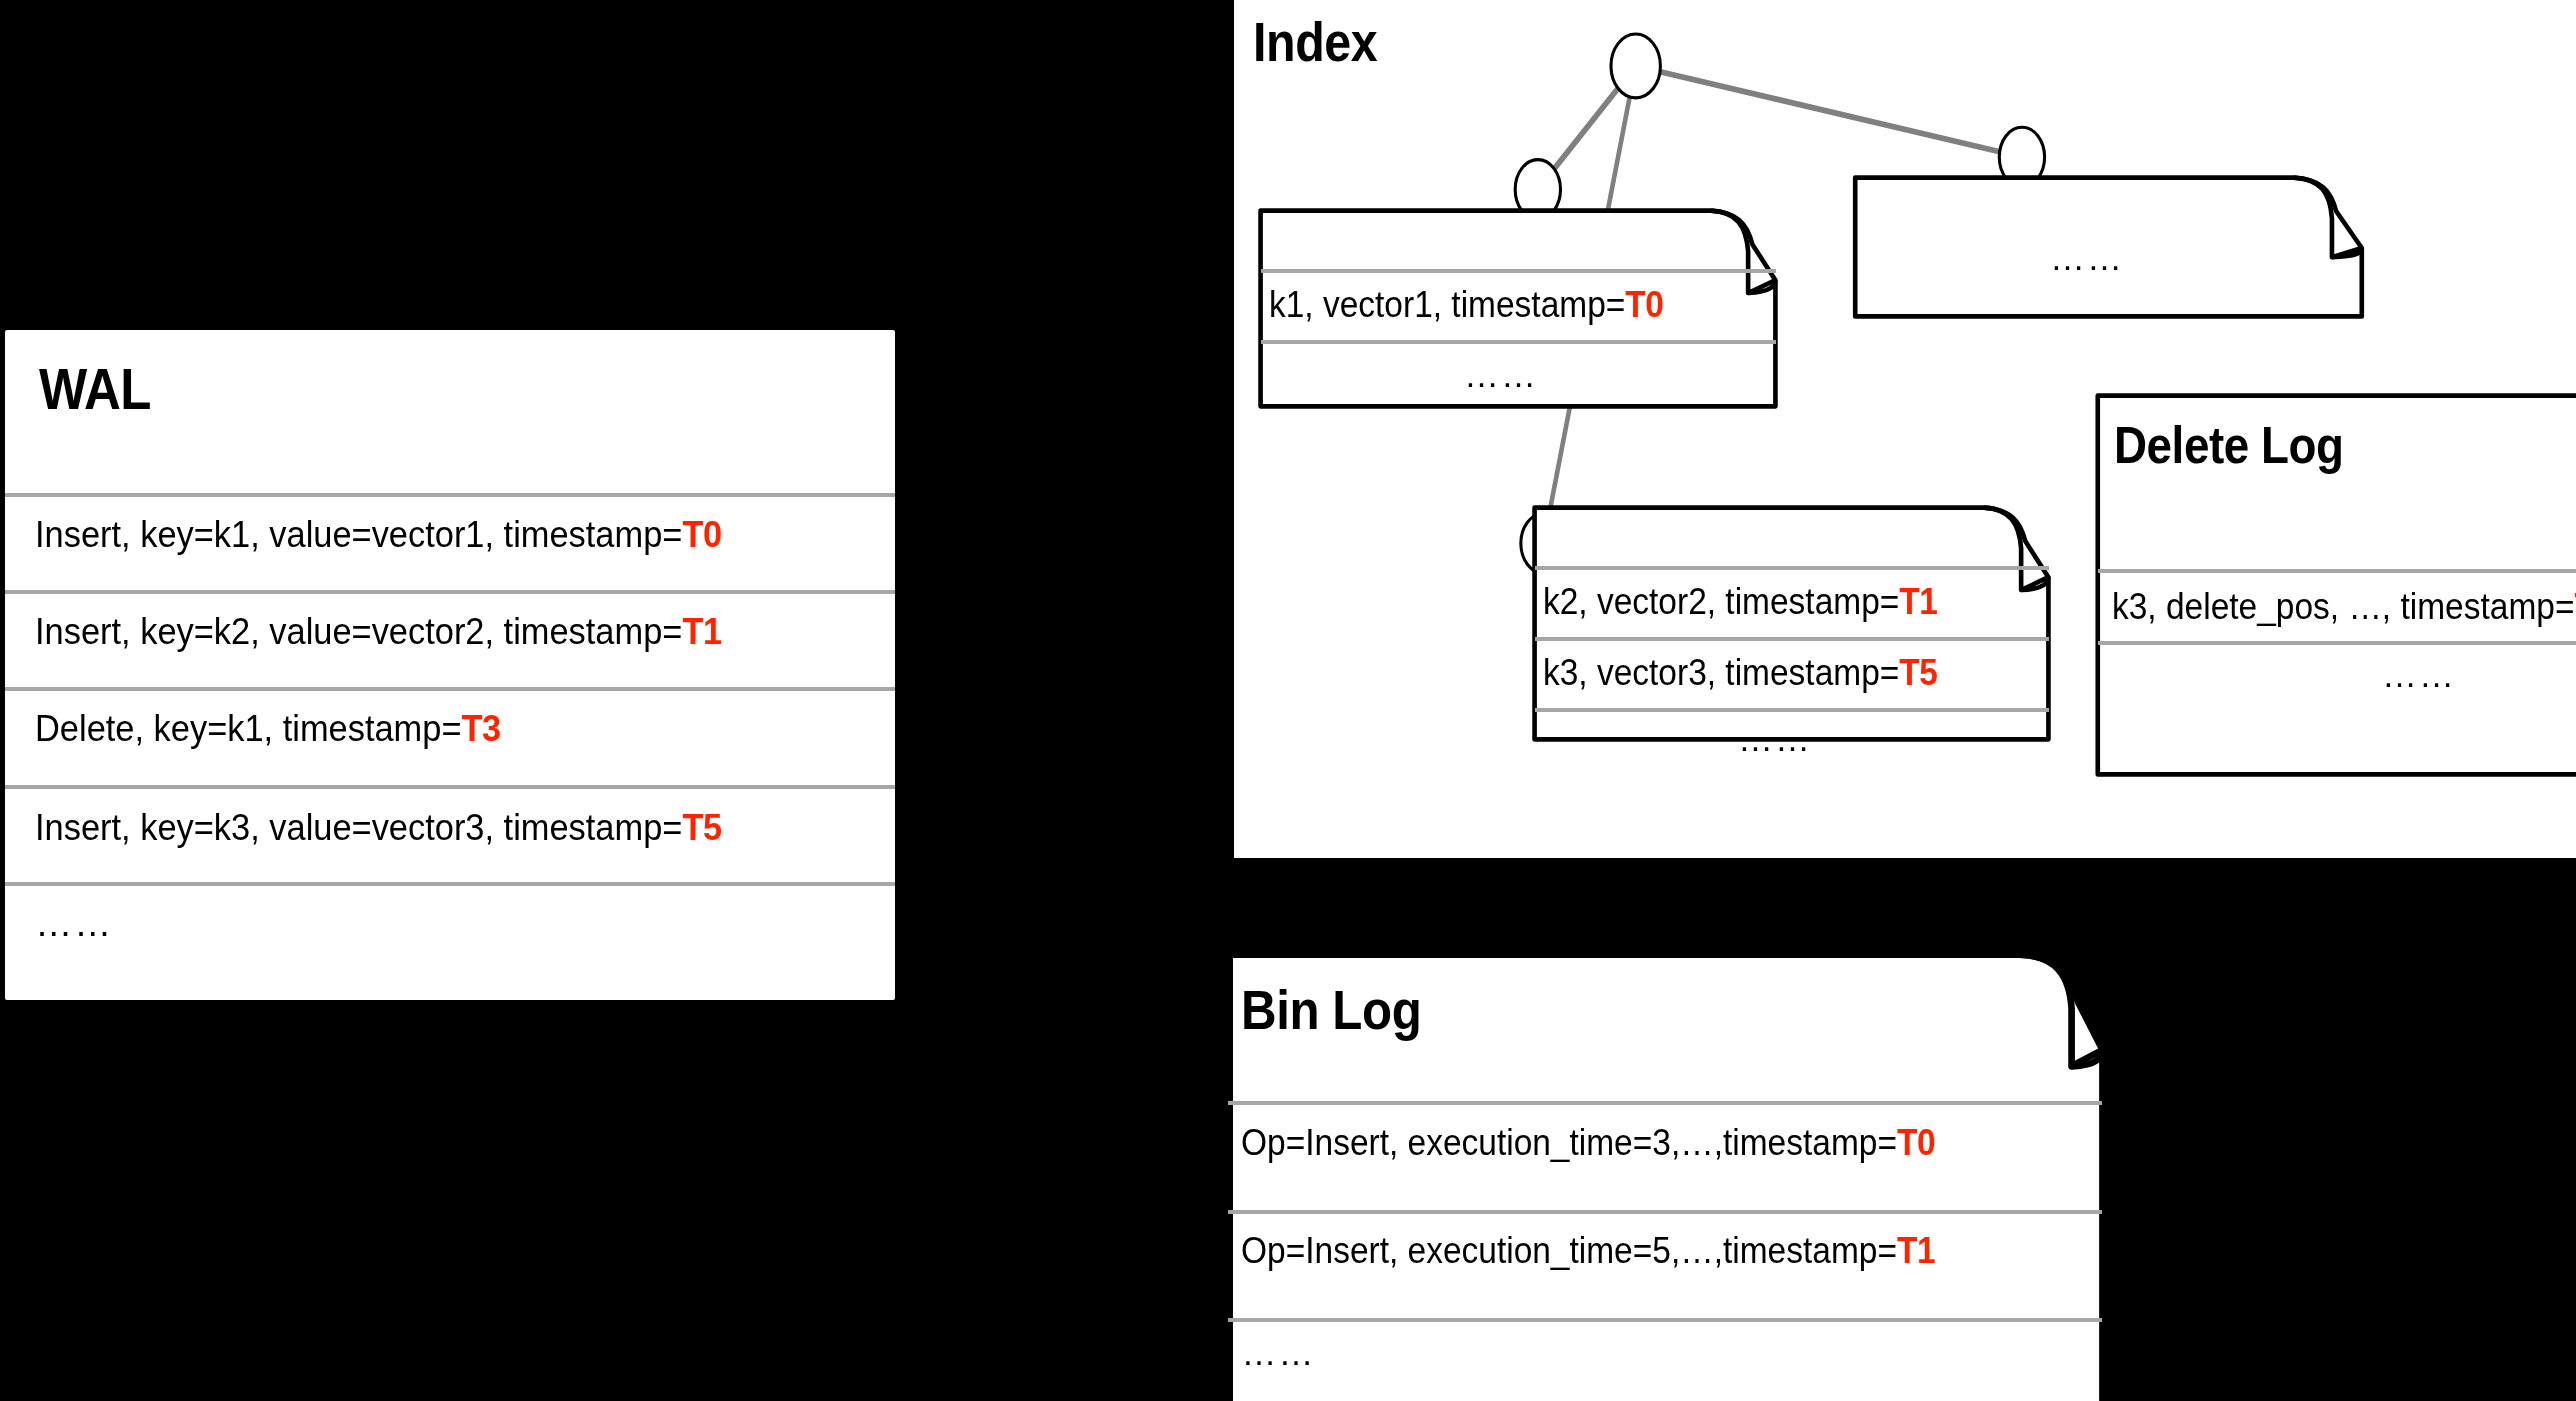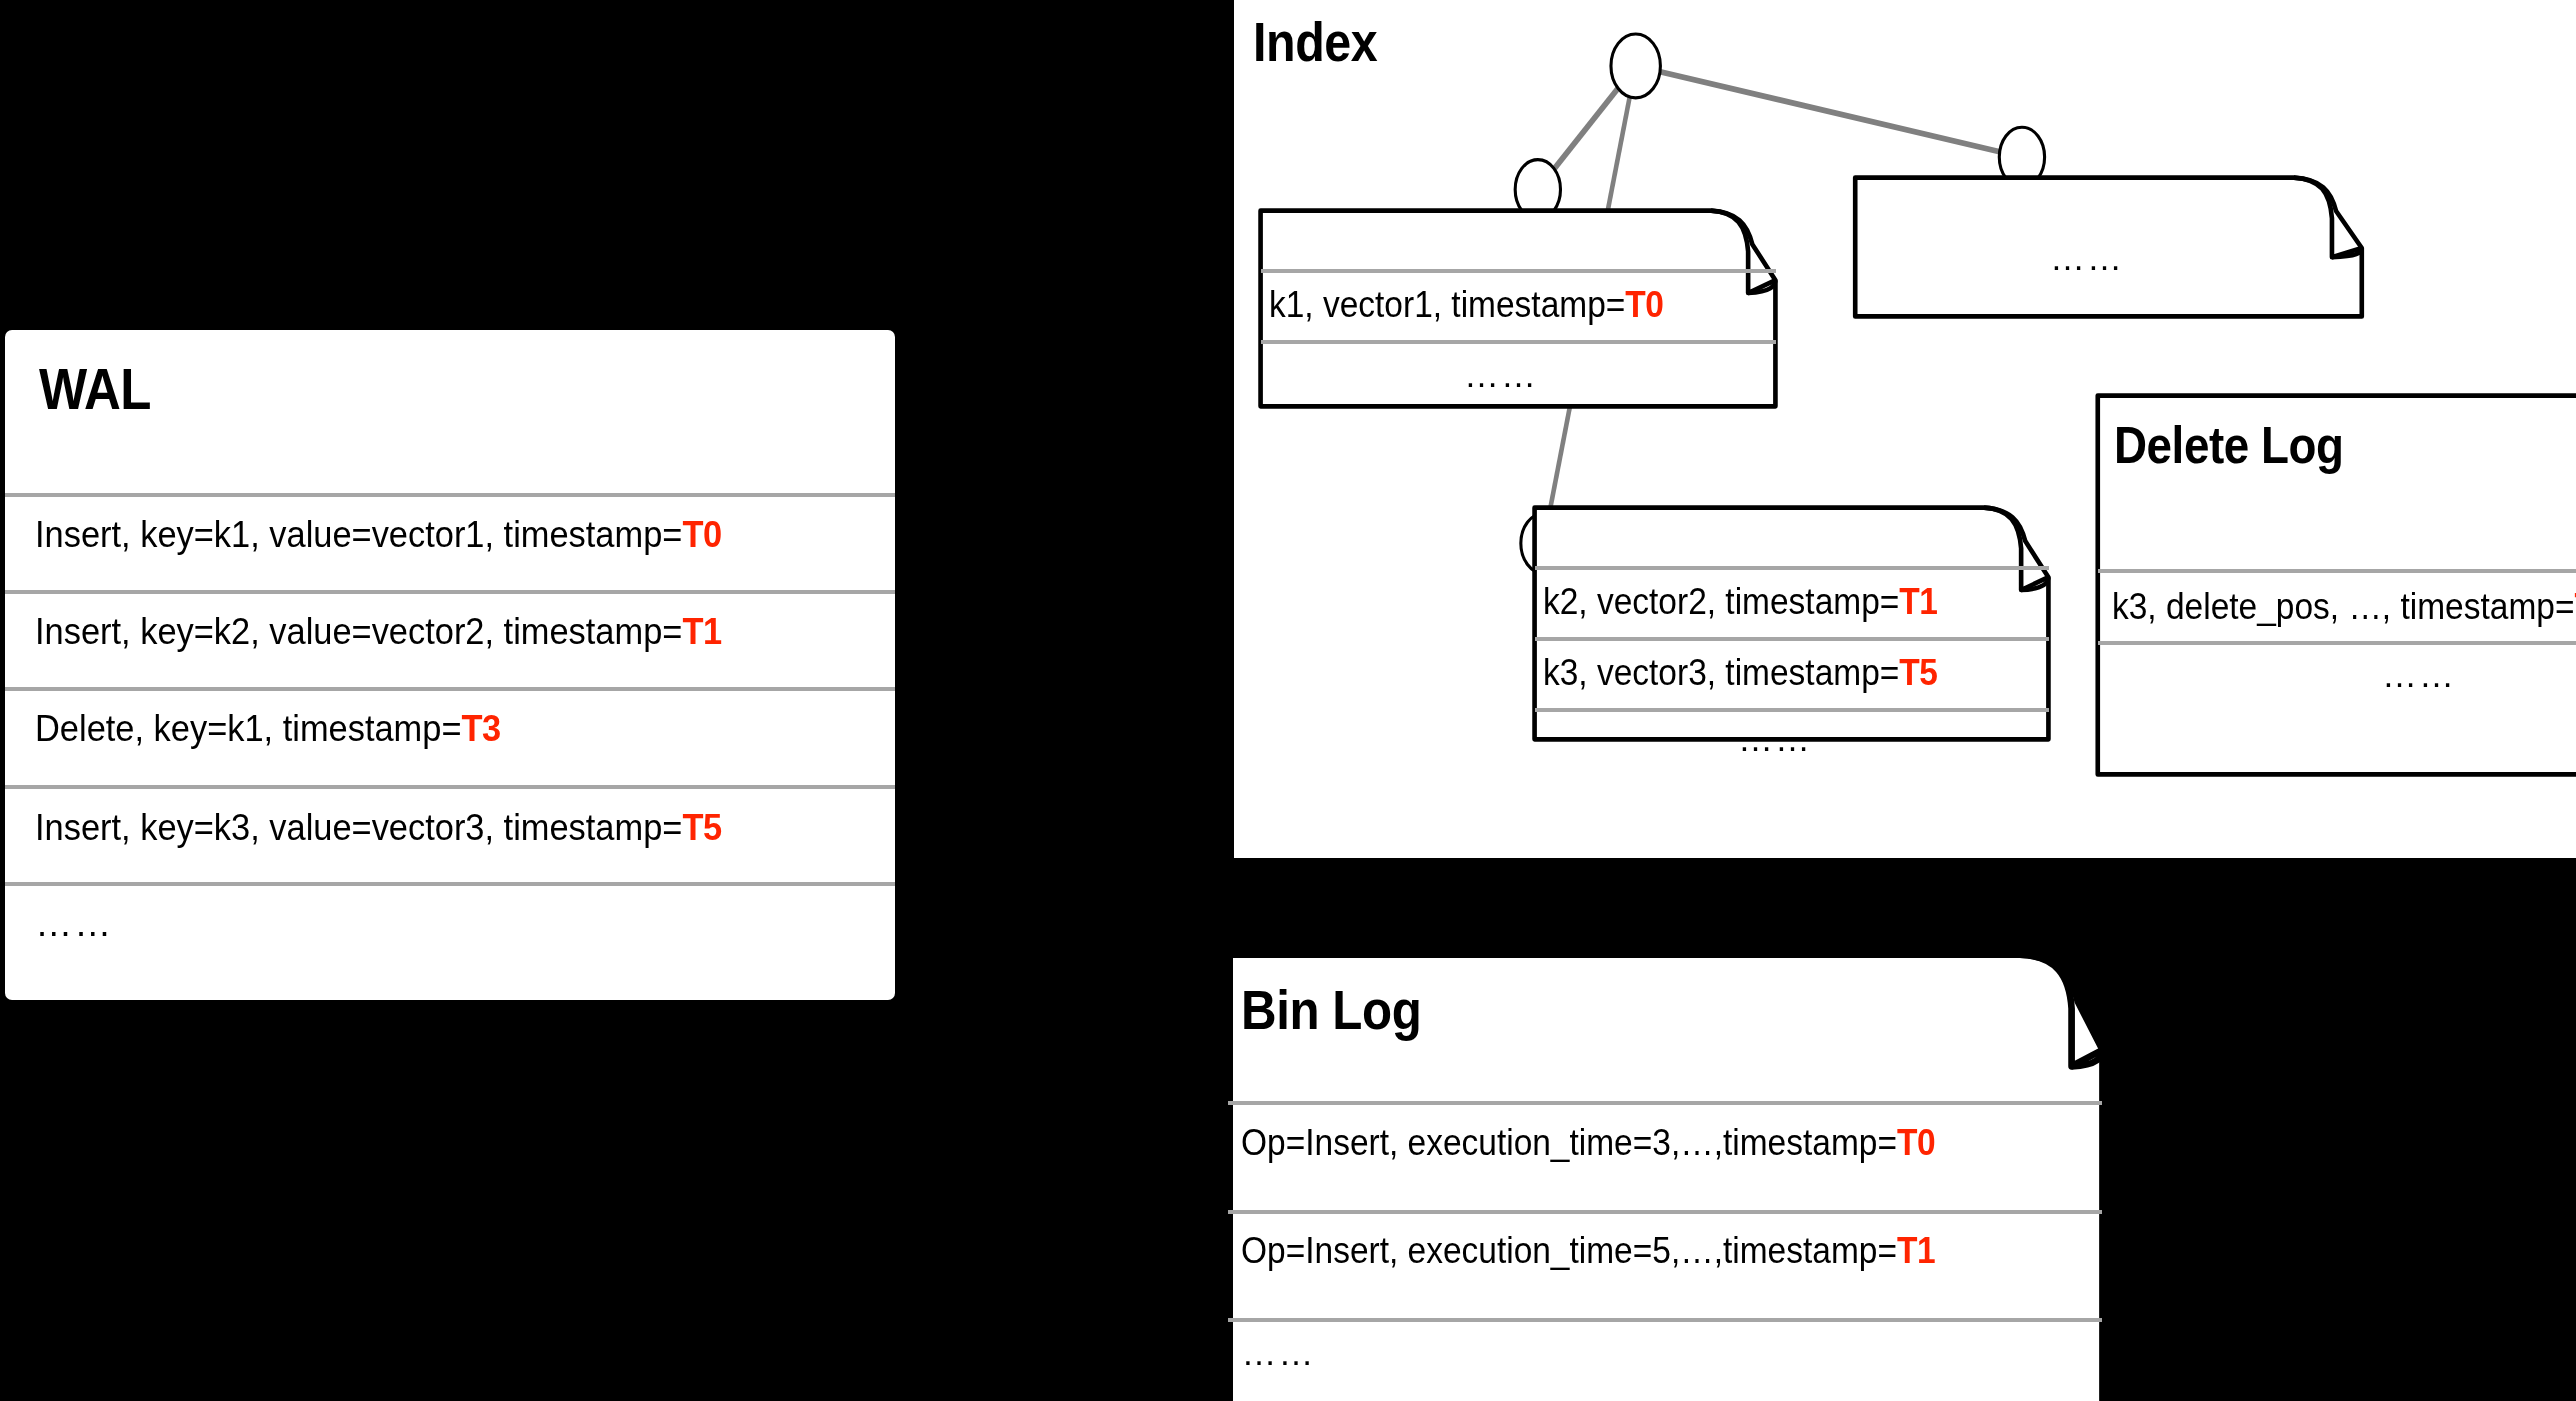--- a/index.html
+++ b/index.html
@@ -15,21 +15,21 @@
     overflow:hidden;
   }
 
   
   .panel{
     position:absolute;
     background:#ffffff;
     box-sizing:border-box;
     overflow:hidden;
   }
-  .panel.round{ border-radius:7px; }
+  .panel.round{ border-radius:2px; }
 
   .panel-title{
     position:absolute;
     font-weight:bold;
     color:#000000;
     letter-spacing:-0.5px;
     white-space:nowrap;
     font-stretch:condensed;
     transform:scaleX(0.88);
     transform-origin:left center;

